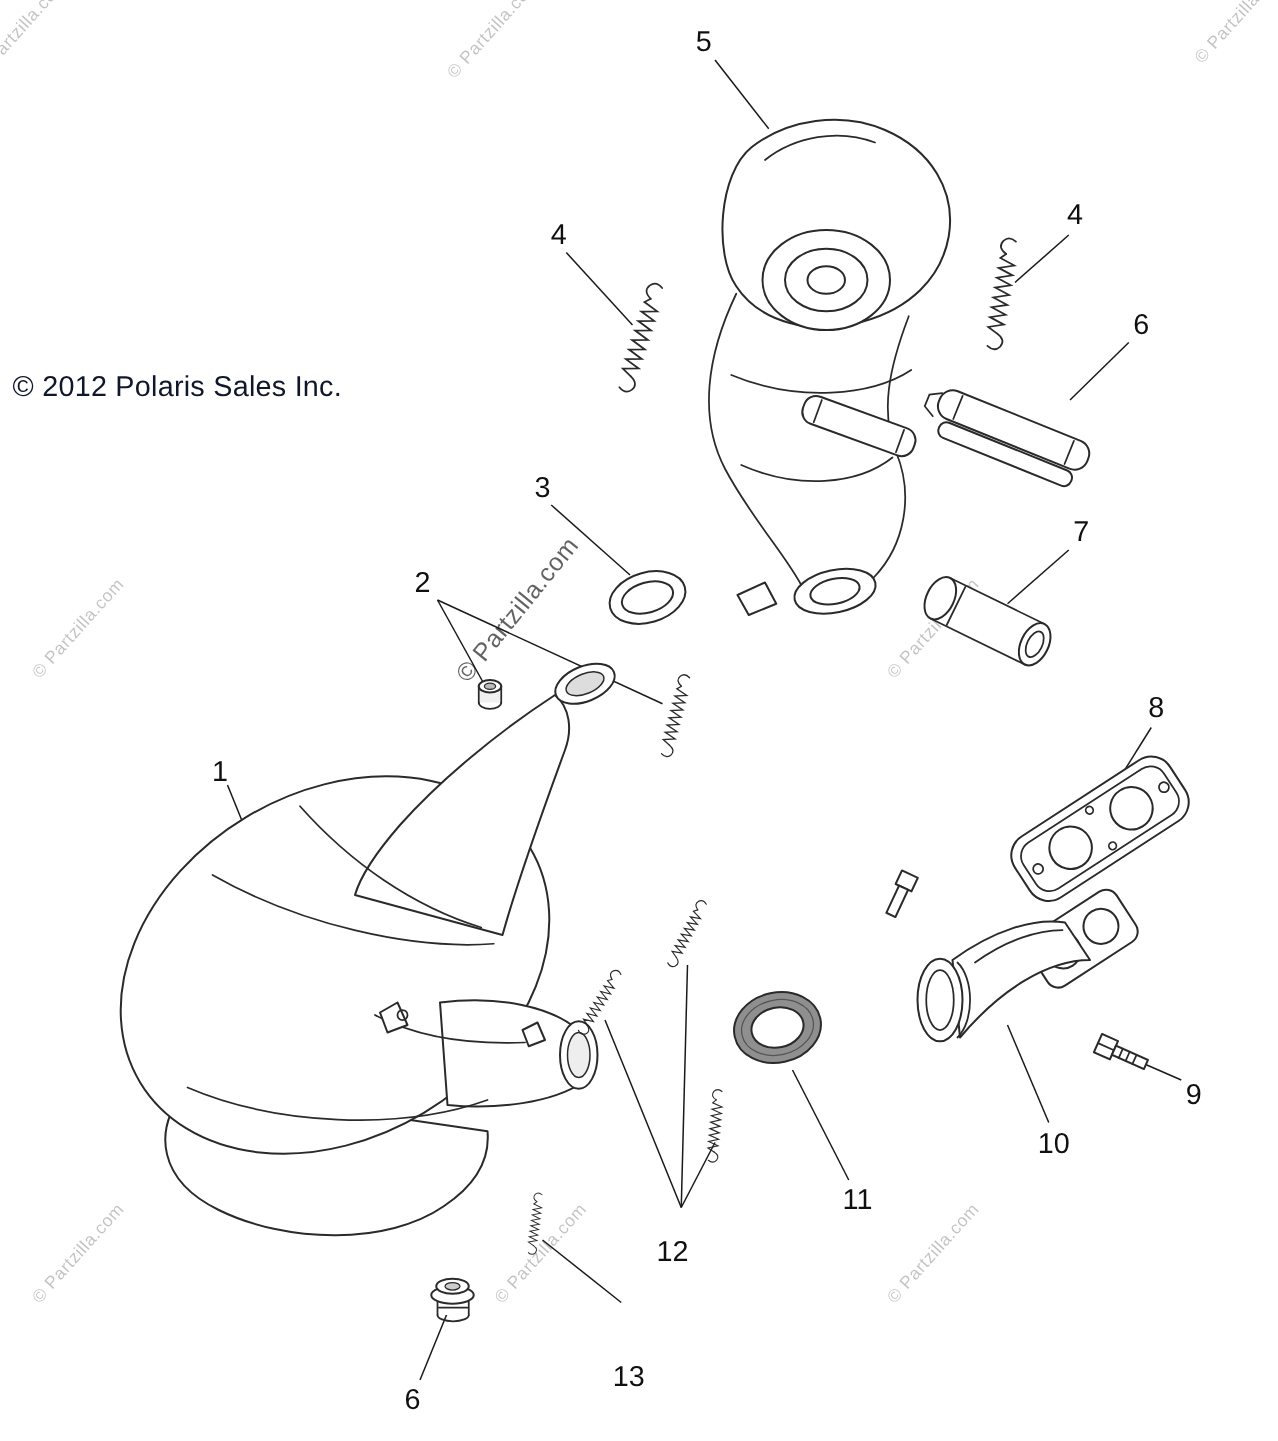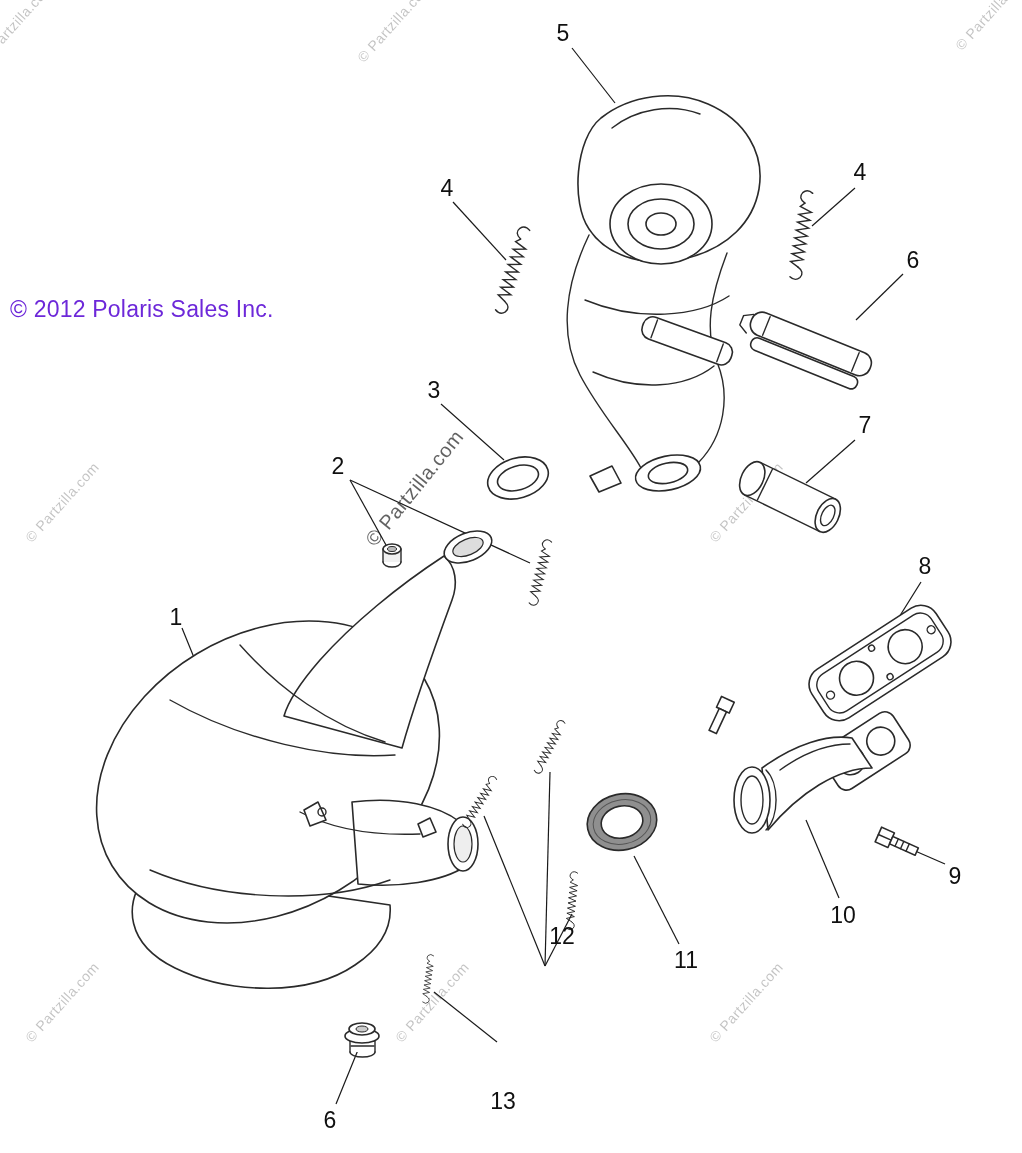--- a/index.html
+++ b/index.html
@@ -1,21 +1,21 @@
 <!DOCTYPE html>
 <html><head>
 <meta charset="utf-8">
 <style>
   html,body{margin:0;padding:0;background:#fff;}
   .stage{
     position:relative;width:1022px;height:1153px;background:#fff;overflow:hidden;
     font-family:"Liberation Sans",sans-serif;
   }
   .copyright{
-    position:absolute;left:10px;top:296px;font-size:23px;color:#6d28d9;
+    position:absolute;left:10px;top:296px;font-size:23px;color:#0f172a;
     letter-spacing:.2px;white-space:nowrap;
   }
   .wm{
     position:absolute;font-size:14px;color:rgba(0,0,0,.24);
     transform:rotate(-48deg);transform-origin:0 50%;
     white-space:nowrap;letter-spacing:.5px;user-select:none;
   }
   .wm-dark{
     font-size:20px;color:rgba(0,0,0,.62);transform:rotate(-51deg);
   }
@@ -217,17 +217,17 @@
   <span class="callout" style="left:434px;top:390px;">3</span>
   <span class="callout" style="left:447px;top:188px;">4</span>
   <span class="callout" style="left:860px;top:172px;">4</span>
   <span class="callout" style="left:563px;top:33px;">5</span>
   <span class="callout" style="left:913px;top:260px;">6</span>
   <span class="callout" style="left:865px;top:425px;">7</span>
   <span class="callout" style="left:925px;top:566px;">8</span>
   <span class="callout" style="left:955px;top:876px;">9</span>
   <span class="callout" style="left:843px;top:915px;">10</span>
   <span class="callout" style="left:686px;top:960px;">11</span>
-  <span class="callout" style="left:538px;top:936px;margin-left:24px;">12</span>
+  <span class="callout" style="left:538px;top:1001px;">12</span>
   <span class="callout" style="left:503px;top:1056px;margin-top:45px;">13</span>
   <span class="callout" style="left:330px;top:1120px;">6</span>
 
 </div>
 
 </body></html>

